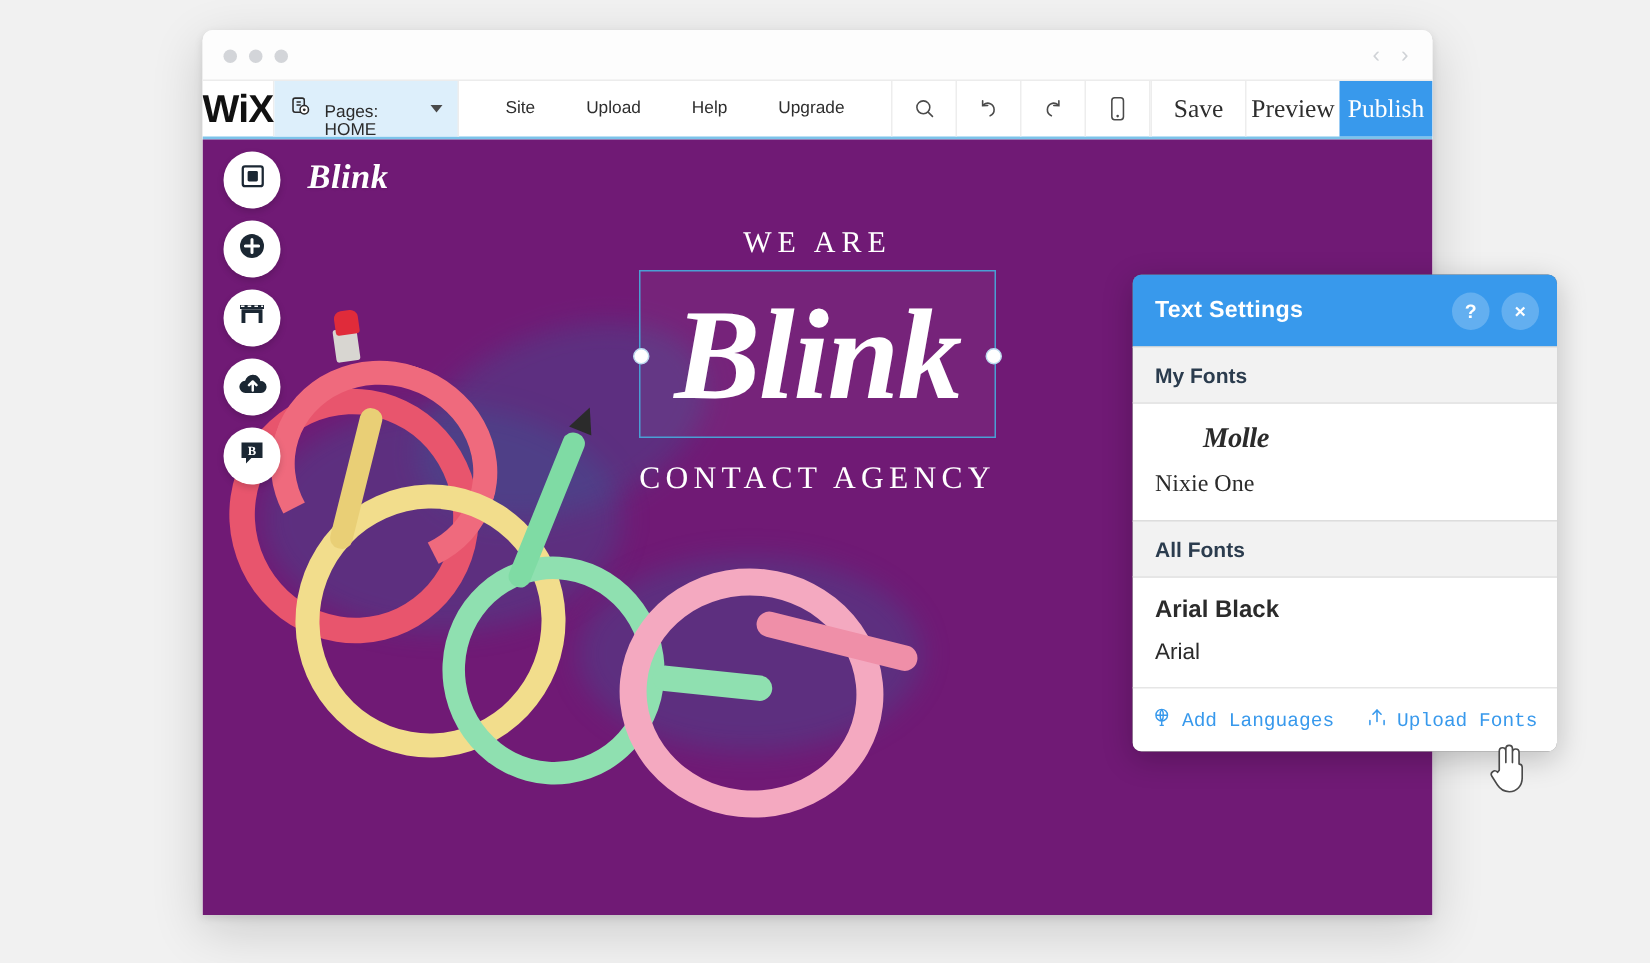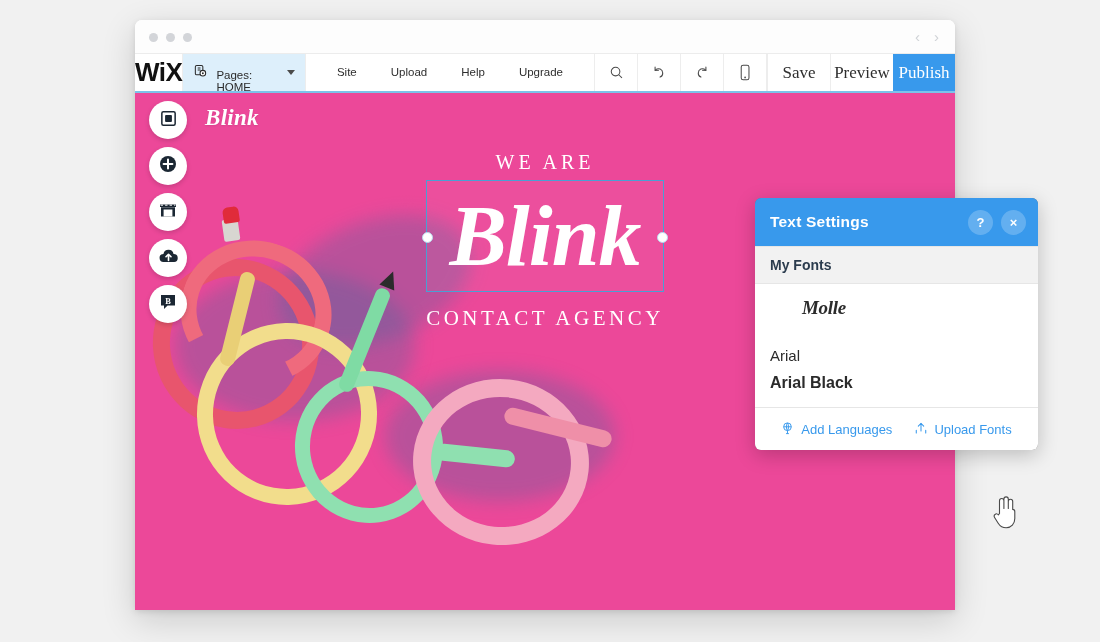--- a/index.html
+++ b/index.html
@@ -65,21 +65,21 @@
   .tb-actions { display: flex; align-items: stretch; }
   .tb-actions .act {
     width: 62px; display: flex; align-items: center; justify-content: center;
     font-size: 17px; color: #2e2e2e; border-left: 1px solid #ededed; font-family: Liberation Serif, serif;
   }
   .tb-actions .publish { background: #3899ec; color: #fff; width: 62px; border-left: none; }
 
   
   .canvas {
     position: relative; height: 518px;
-    background: #ec4899;
+    background: #701a75;
     overflow: hidden;
   }
   
   .photo { position: absolute; left: 0; bottom: 0; width: 520px; height: 400px; }
   .pencil { position: absolute; border-radius: 50%; }
   .shadowblob {
     position: absolute; border-radius: 50%;
     background: rgba(40,110,160,.26); filter: blur(9px);
   }
 
@@ -126,21 +126,21 @@
   
   .side-rail { position: absolute; left: 14px; top: 8px; width: 48px; }
   .rail-btn {
     width: 38px; height: 38px; border-radius: 50%; background: #ffffff;
     margin-bottom: 8px; display: flex; align-items: center; justify-content: center;
     box-shadow: 0 2px 5px rgba(0,0,0,.16); color: #1b2733;
   }
 
   
   .panel {
-    position: absolute; left: 755px; top: 198px; width: 283px;
+    position: absolute; left: 755px; top: 183px; width: 283px;
     border-radius: 6px; background: #737373; overflow: hidden;
     box-shadow: 0 5px 20px rgba(0,0,0,.22);
     font-size: 13px;
   }
   .panel-head {
     height: 48px; background: #3899ec; display: flex; align-items: center;
     padding: 0 12px 0 15px; color: #fff;
   }
   .panel-title { font-size: 15.5px; font-weight: 700; flex: 1; letter-spacing: .2px; }
   .pbtn {
@@ -159,21 +159,21 @@
   .f-molle { font-family: "Liberation Serif", serif; font-style: italic;
     font-weight: 700; font-size: 19px; letter-spacing: -.3px; padding-left: 47px; }
   .f-nixie { font-family: "Liberation Serif", serif; font-size: 16px; }
   .f-arial { font-family: "Liberation Sans", sans-serif; font-size: 15px; }
   .f-arial-black { font-family: "Liberation Sans", sans-serif; font-weight: 700;
     font-size: 16px; }
   .panel-foot {
     border-top: 1px solid #e6e6e6; height: 42px; display: flex;
     align-items: center; justify-content: center; gap: 22px; background: #fff;
   }
-  .foot-link { display: flex; align-items: center; gap: 6px; color: #3899ec; font-size: 13px; }
+  .foot-link { display: flex; align-items: center; gap: 6px; color: #3899ec; font-size: 13px; font-family: Liberation Mono, monospace; }
 
   
   .cursor { position: absolute; left: 992px; top: 493px; width: 26px; height: 38px; }
 </style>
 </head>
 <body>
 
 <div id="root">
 
   <div class="browser">
@@ -342,25 +342,27 @@
   <div class="panel">
     <div class="panel-head">
       <span class="panel-title">Text Settings</span>
       <span class="pbtn">?</span>
       <span class="pbtn">×</span>
     </div>
 
     <div class="sec-head">My Fonts</div>
     <div class="font-list">
       <div class="font-row f-molle">Molle</div>
-    </div>
-
+      <div class="font-row f-nixie">Nixie One</div>
+    </div>
+
+    <div class="sec-head">All Fonts</div>
     <div class="font-list">
+      <div class="font-row f-arial-black">Arial Black</div>
       <div class="font-row f-arial">Arial</div>
-      <div class="font-row f-arial-black">Arial Black</div>
     </div>
 
     <div class="panel-foot">
       <span class="foot-link">
         <span>
           <svg width="14" height="14" viewBox="0 0 16 16" fill="none" stroke="#3899ec" stroke-width="1.1">
             <circle cx="7.4" cy="6.6" r="4.4"></circle>
             <path d="M3.1 6.6h8.6M7.4 2.2c1.6 1.8 1.6 7 0 8.8M7.4 2.2c-1.6 1.8-1.6 7 0 8.8"></path>
             <path d="M7.4 11.2v3.2M5.8 14.4h3.2"></path>
           </svg>

